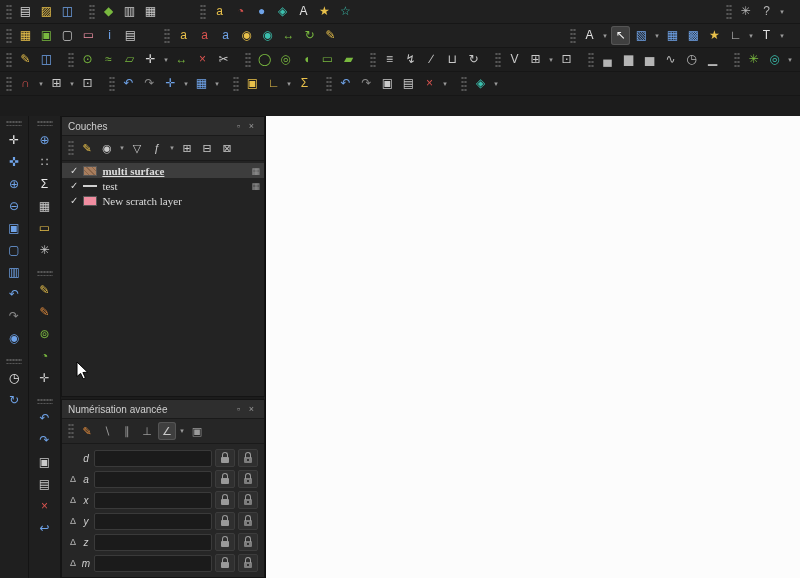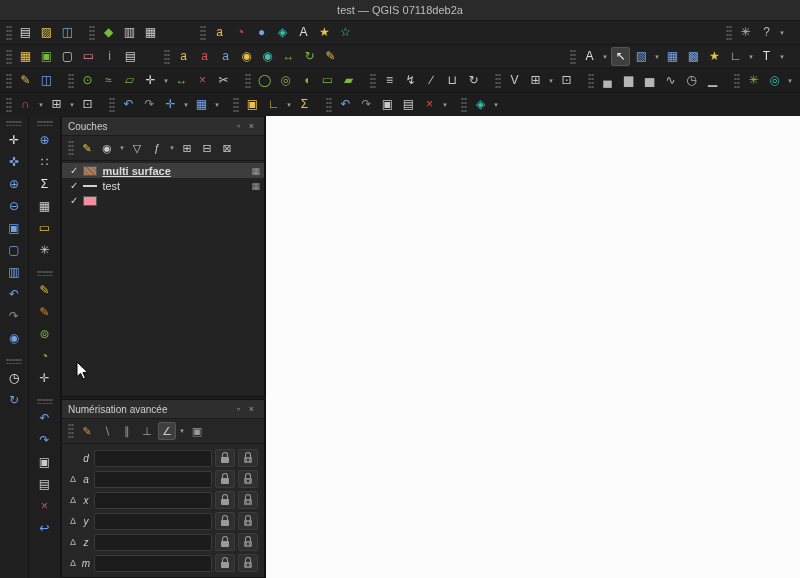--- a/index.html
+++ b/index.html
@@ -39,21 +39,21 @@
   .phbtn{width:13px;height:13px;font-size:9px;color:#9a9a9a;line-height:13px;text-align:center;}
   .ptools{display:flex;align-items:center;height:24px;padding:0 4px;border-bottom:1px solid #1a1a1a;flex:none;}
   .ptools .tgroup{margin-right:2px;}
   .ptools .ic{width:18px;height:18px;line-height:18px;font-size:11px;}
   .ltree{flex:1;background:#232323;font-size:11px;color:#dddddd;padding-top:2px;position:relative;}
   .lrow{display:flex;align-items:center;height:15px;padding:0 4px 0 8px;gap:5px;}
   .lrow.sel{background:#3d3d3d;}
   .lrow.sel .lname{font-weight:bold;text-decoration:underline;}
   .chk{color:#d8d8d8;font-size:10px;flex:none;}
   .swatch{width:14px;height:10px;flex:none;border:1px solid #555;box-sizing:border-box;}
-  .lname{flex:1;white-space:nowrap;overflow:hidden;}
+  .lname{flex:1;white-space:nowrap;overflow:hidden;font-family:Liberation Serif, serif;}
   .lind{color:#9a9a9a;font-size:9px;flex:none;}
   
   .advrows{padding:5px 6px;display:flex;flex-direction:column;gap:3px;}
   .arow{display:flex;align-items:center;gap:3px;height:18px;}
   .adelta{width:10px;color:#b5b5b5;font-size:9px;text-align:center;flex:none;}
   .alabel{width:10px;color:#cfcfcf;font-size:10px;font-style:italic;text-align:center;flex:none;}
   .ainput{flex:1;height:15px;background:#1b1b1b;border:1px solid #3a3a3a;border-radius:2px;
           color:#cfcfcf;font-size:10px;padding:0 3px;min-width:0;}
   .abtn{width:18px;height:16px;background:#2f2f2f;border:1px solid #3c3c3c;border-radius:2px;
         display:flex;align-items:center;justify-content:center;flex:none;position:relative;}
@@ -64,23 +64,20 @@
   .lockicon.repeat::after{content:"";position:absolute;left:3px;top:2px;width:2px;height:2px;background:#2f2f2f;}
   
   .canvas{position:absolute;left:265px;top:116px;right:0;bottom:0;background:#fcfcfc;border-left:1px solid #0e0e0e;}
   .cursor{position:absolute;z-index:20;pointer-events:none;}
 </style>
 </head>
 <body>
 
 <div class="window">
 
-  <div class="titlebar">
-    <span>test — QGIS 07118deb2a</span>
-  </div>
 
   <div class="trow">
     <span style="display:flex;align-items:center;">
         <div class="tgroup">
           <span class="grip"></span>
           <span class="ic" style="color: rgb(217, 217, 217);">▤</span>
           <span class="ic" style="color: rgb(232, 192, 74);">▨</span>
           <span class="ic" style="color: rgb(111, 163, 232);">◫</span>
         </div>
         <div class="tgroup">
@@ -340,20 +337,21 @@
           </div>
           <div class="lrow">
             <span class="chk">✓</span>
             <span class="swatch" style="border: none; background: linear-gradient(transparent 40%, rgb(208, 208, 208) 40%, rgb(208, 208, 208) 62%, transparent 62%);"></span>
             <span class="lname">test</span>
             <span class="lind">▦</span>
           </div>
           <div class="lrow">
             <span class="chk">✓</span>
             <span class="swatch" style="background: rgb(240, 141, 160);"></span>
+            <span class="lname">New scratch layer</span>
           </div>
         </div>
     </div>
 
     <div class="panel" id="adv-panel">
       <div class="phead">
         <span>Numérisation avancée</span>
         <span class="sp"></span>
         <span class="phbtn">▫</span>
         <span class="phbtn">×</span>

